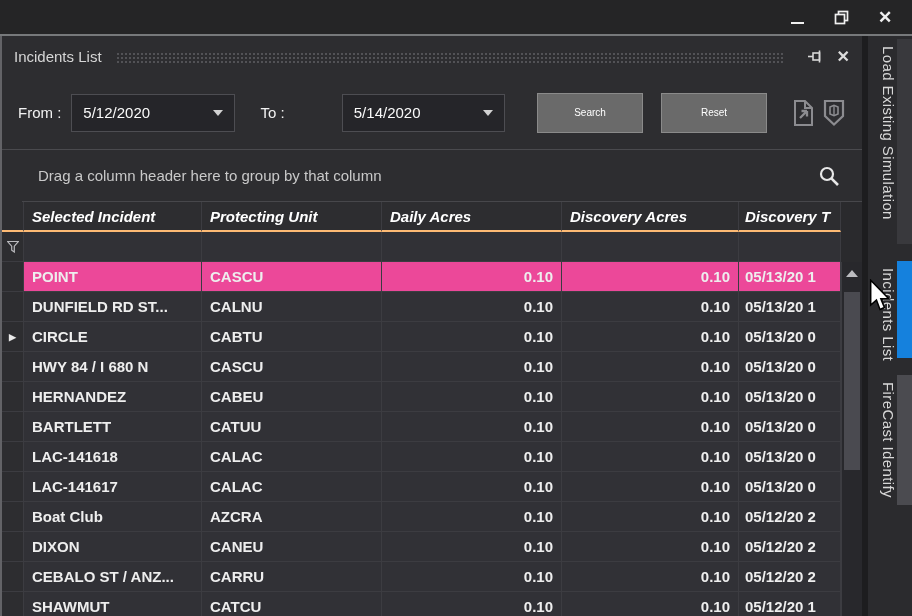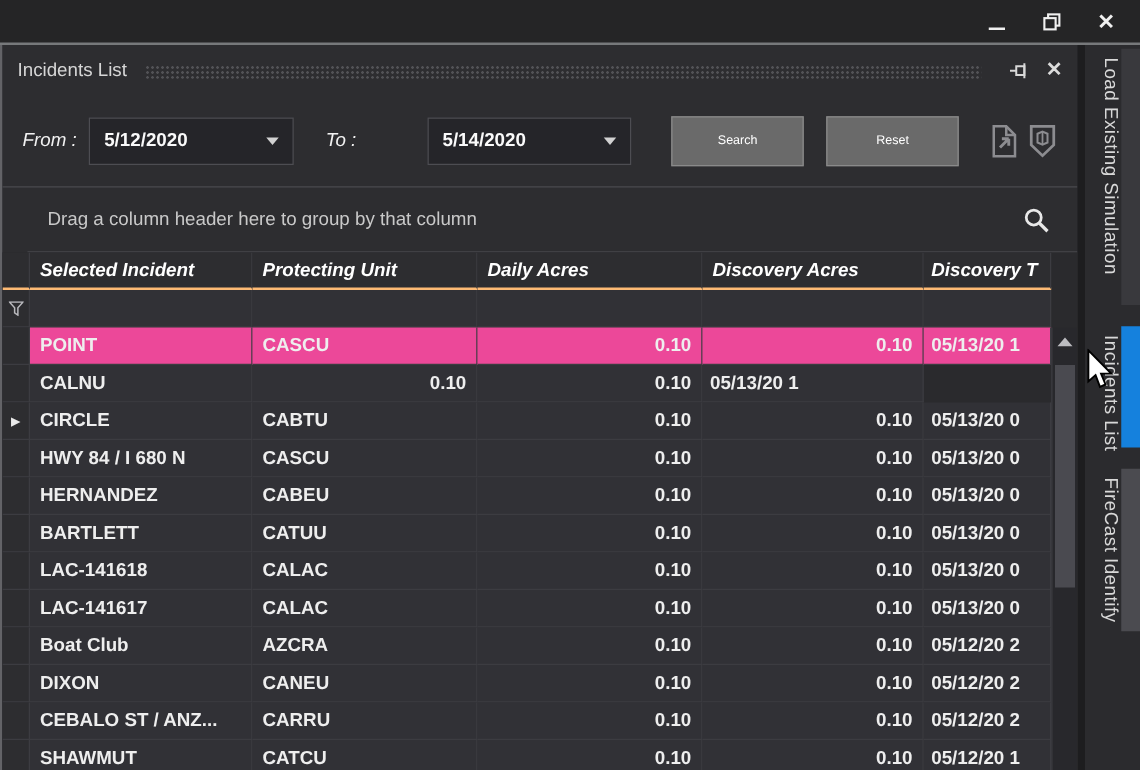--- a/index.html
+++ b/index.html
@@ -23,26 +23,26 @@
   .panel-title { font-size:15px; color:#d6d6d6; white-space:nowrap; }
   .dots { flex:1; height:11px; margin:3px 12px 0 14px;
           background-image:radial-gradient(circle, #525256 1px, transparent 1.2px);
           background-size:4px 4px; }
   .hdr-icon { margin-left:10px; display:flex; align-items:center; color:#d8d8d8; }
   .hdr-x { font-size:16px; font-weight:700; color:#dcdcdc; margin-left:12px; }
 
   
   .toolbar { height:74px; flex:0 0 auto; display:flex; align-items:center; padding:0 16px;
              border-bottom:1px solid #4a4a4e; }
-  .tb-label { font-size:15px; color:#f2f2f2; margin-right:10px; white-space:nowrap;font-style:italic; }
+  .tb-label { font-size:15px; color:#f2f2f2; margin-right:10px; white-space:nowrap; }
   .combo { width:178px; height:38px; background:#252529; border:1px solid #4d4d52;
            display:flex; align-items:center; padding:0 11px; }
   .combo-from { margin-right:26px; }
   .combo-to { margin-right:32px;margin-left:47px; }
-  .combo-value { flex:1; font-size:15px; color:#fafafa; font-weight:700; }
+  .combo-value { flex:1; font-size:15px; color:#fafafa; font-weight:400; }
   .caret-down { width:0; height:0; border-left:5px solid transparent; border-right:5px solid transparent;
                 border-top:6px solid #d2d2d2; }
   .btn { width:117px; height:40px; background:#6a6a6a; border:1px solid #8a8a8a; color:#ffffff;
          font-size:10px; font-family:inherit; }
   .btn-search { margin-right:18px; }
   .tool-icon { display:flex; align-items:center; justify-content:center; }
   .icon-export { margin-left:24px; }
   .icon-shield { margin-left:7px; }
 
   
@@ -197,20 +197,21 @@
     <div class="cell c-inc">POINT</div>
     <div class="cell c-unit">CASCU</div>
     <div class="cell num c-daily">0.10</div>
     <div class="cell num c-disc">0.10</div>
     <div class="cell c-time">05/13/20 1</div>
   </div>
               <div class="grow row">
     <div class="cell ind">
                   <span class="c-ptr"></span>
                 </div>
+    <div class="cell c-inc">DUNFIELD RD  ST...</div>
     <div class="cell c-unit">CALNU</div>
     <div class="cell num c-daily">0.10</div>
     <div class="cell num c-disc">0.10</div>
     <div class="cell c-time">05/13/20 1</div>
   </div>
               <div class="grow row">
     <div class="cell ind">
                   <span class="c-ptr">▶</span>
                 </div>
     <div class="cell c-inc">CIRCLE</div>

